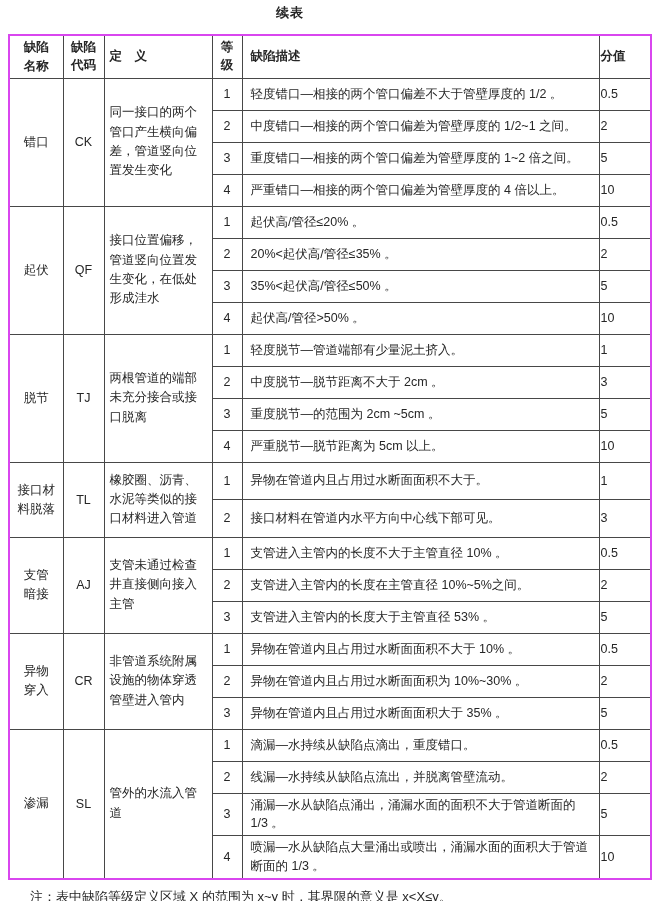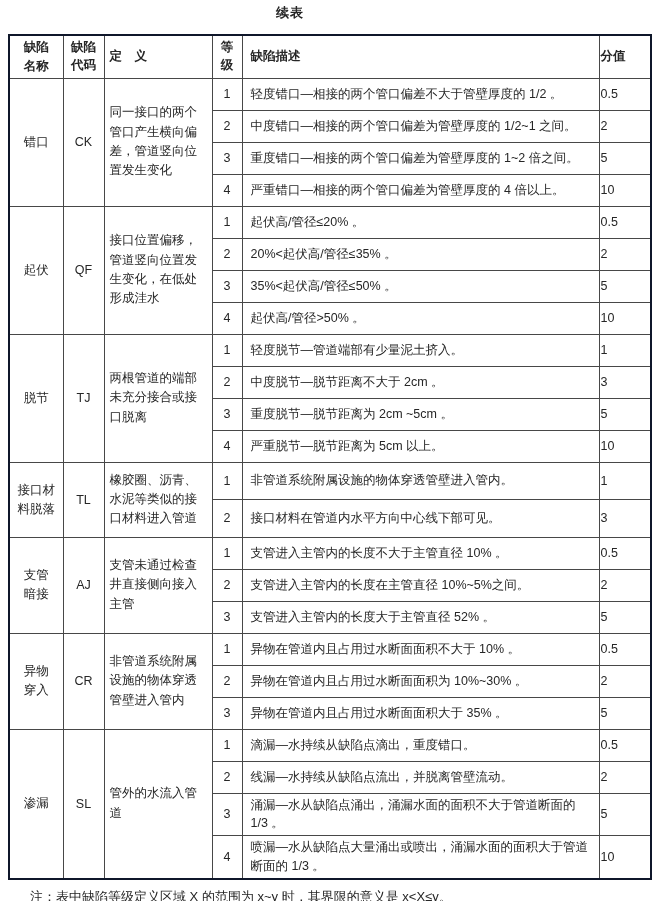--- a/index.html
+++ b/index.html
@@ -23,21 +23,21 @@
     font-size: 13px;
     font-weight: bold;
     padding-top: 4px;
     letter-spacing: 1px;
   }
   table.defect-table {
     border-collapse: collapse;
     table-layout: fixed;
     width: 642px;
     margin: 12px 0 0 8px;
-    border: 2px solid #0f172a;
+    border: 2px solid #d946ef;
   }
   table.defect-table th,
   table.defect-table td {
     border: 1px solid #474747;
     font-size: 12.5px;
     vertical-align: middle;
     box-sizing: border-box;
     overflow: hidden;
   }
   thead th {
@@ -135,35 +135,35 @@
           <td class="c4">轻度脱节—管道端部有少量泥土挤入。</td>
           <td class="c5">1</td>
         </tr>
         <tr>
           <td class="c3">2</td>
           <td class="c4">中度脱节—脱节距离不大于 2cm 。</td>
           <td class="c5">3</td>
         </tr>
         <tr>
           <td class="c3">3</td>
-          <td class="c4">重度脱节—脱节距离为 2cm ~5cm 。</td>
+          <td class="c4">重度脱节—的范围为 2cm ~5cm 。</td>
           <td class="c5">5</td>
         </tr>
         <tr>
           <td class="c3">4</td>
           <td class="c4">严重脱节—脱节距离为 5cm 以上。</td>
           <td class="c5">10</td>
         </tr>
         <tr>
           <td class="c0" rowspan="2">接口材
 料脱落</td>
           <td class="c1" rowspan="2">TL</td>
           <td class="c2" rowspan="2">橡胶圈、沥青、水泥等类似的接口材料进入管道</td>
           <td class="c3">1</td>
-          <td class="c4">非管道系统附属设施的物体穿透管壁进入管内。</td>
+          <td class="c4">异物在管道内且占用过水断面面积不大于。</td>
           <td class="c5">1</td>
         </tr>
         <tr>
           <td class="c3">2</td>
           <td class="c4">接口材料在管道内水平方向中心线下部可见。</td>
           <td class="c5">3</td>
         </tr>
         <tr>
           <td class="c0" rowspan="3">支管
 暗接</td>
@@ -173,21 +173,21 @@
           <td class="c4">支管进入主管内的长度不大于主管直径 10% 。</td>
           <td class="c5">0.5</td>
         </tr>
         <tr>
           <td class="c3">2</td>
           <td class="c4">支管进入主管内的长度在主管直径 10%~5%之间。</td>
           <td class="c5">2</td>
         </tr>
         <tr>
           <td class="c3">3</td>
-          <td class="c4">支管进入主管内的长度大于主管直径 52% 。</td>
+          <td class="c4">支管进入主管内的长度大于主管直径 53% 。</td>
           <td class="c5">5</td>
         </tr>
         <tr>
           <td class="c0" rowspan="3">异物
 穿入</td>
           <td class="c1" rowspan="3">CR</td>
           <td class="c2" rowspan="3">非管道系统附属设施的物体穿透管壁进入管内</td>
           <td class="c3">1</td>
           <td class="c4">异物在管道内且占用过水断面面积不大于 10% 。</td>
           <td class="c5">0.5</td>

